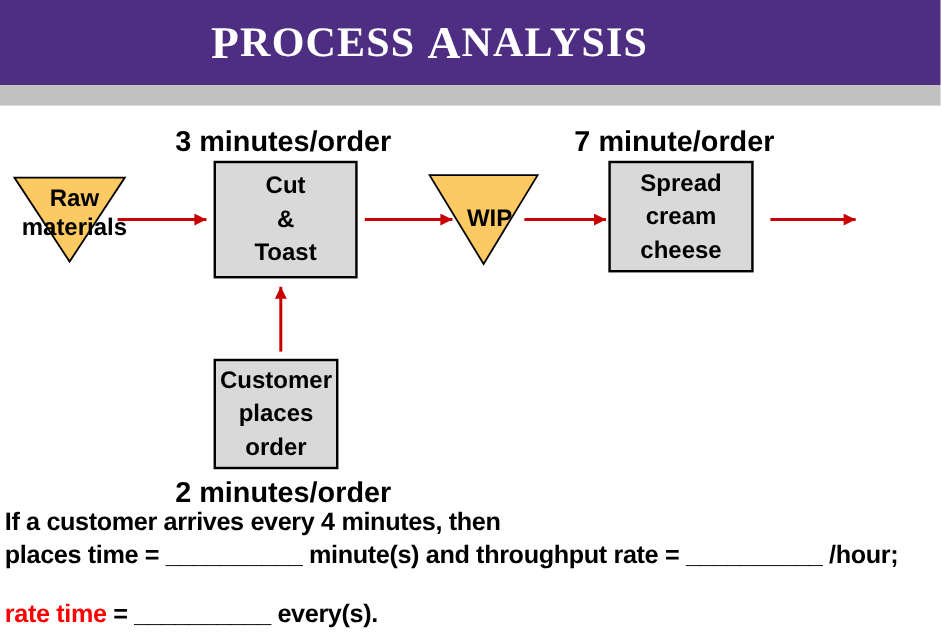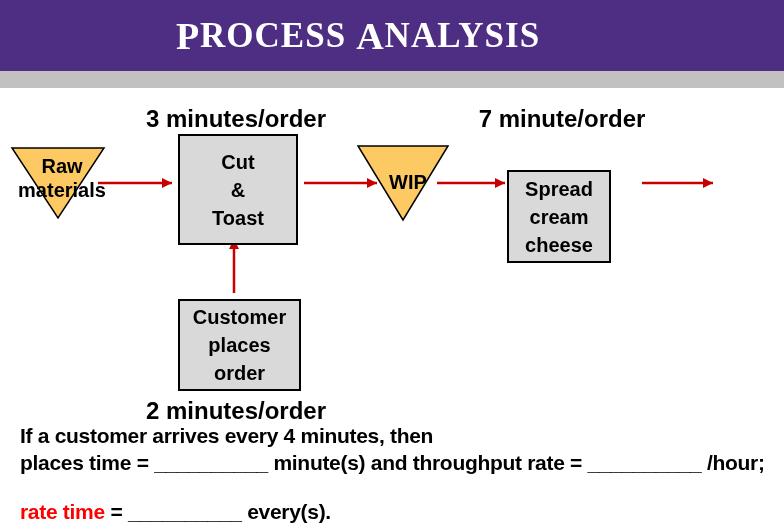--- a/index.html
+++ b/index.html
@@ -78,21 +78,21 @@
     text-align: center;
     font-size: 20px;
     font-weight: bold;
     line-height: 24px;
     white-space: pre-line;
   }
 
   
   .note {
     position: absolute;
-    left: 20px;
+    left: 4px;
     margin: 0;
     font-size: 21px;
     font-weight: bold;
     letter-spacing: -0.3px;
     line-height: 24px;
     white-space: nowrap;
   }
   .note .red { color: var(--flow-time-red, #FF0000); }
 </style>
 </head>
@@ -118,31 +118,31 @@
     <line class="arrow" x1="642" y1="183" x2="713" y2="183" marker-end="url(#arrowhead)"></line>
     <line class="arrow" x1="234" y1="293" x2="234" y2="239" marker-end="url(#arrowhead)"></line>
   </svg>
 
   <div class="rate-label" style="left:136px; top:105px;">3 minutes/order</div>
   <div class="rate-label" style="left:462px; top:105px;">7 minute/order</div>
 
   <div class="tri-label" style="left:-6px; top:154px; width:136px;">Raw
 materials</div>
 
-  <div class="process-box" style="left:178px; top:134px; width:120px; height:111px;">Cut
+  <div class="process-box" style="left:178px; top:134px; width:120px; height:98px;">Cut
 &amp;
 Toast</div>
 
   <div class="tri-label" style="left:376px; top:171px; width:64px; line-height:22px;">WIP</div>
 
-  <div class="process-box" style="left:507px; top:134px; width:104px; height:93px;margin-top:36px;">Spread
+  <div class="process-box" style="left:507px; top:134px; width:121px; height:93px;">Spread
 cream
 cheese</div>
 
-  <div class="process-box" style="left:178px; top:299px; width:123px; height:92px;">Customer
+  <div class="process-box" style="left:178px; top:299px; width:104px; height:92px;">Customer
 places
 order</div>
 
   <div class="rate-label" style="left:136px; top:397px;">2 minutes/order</div>
 
   <p class="note" style="top:424px;">If a customer arrives every 4 minutes, then</p>
   <p class="note" style="top:451px;">places time = __________ minute(s) and throughput rate = __________ /hour;</p>
   <p class="note" style="top:500px;"><span class="red">rate time</span><span> = __________ every(s).</span></p>
 
 </div>

